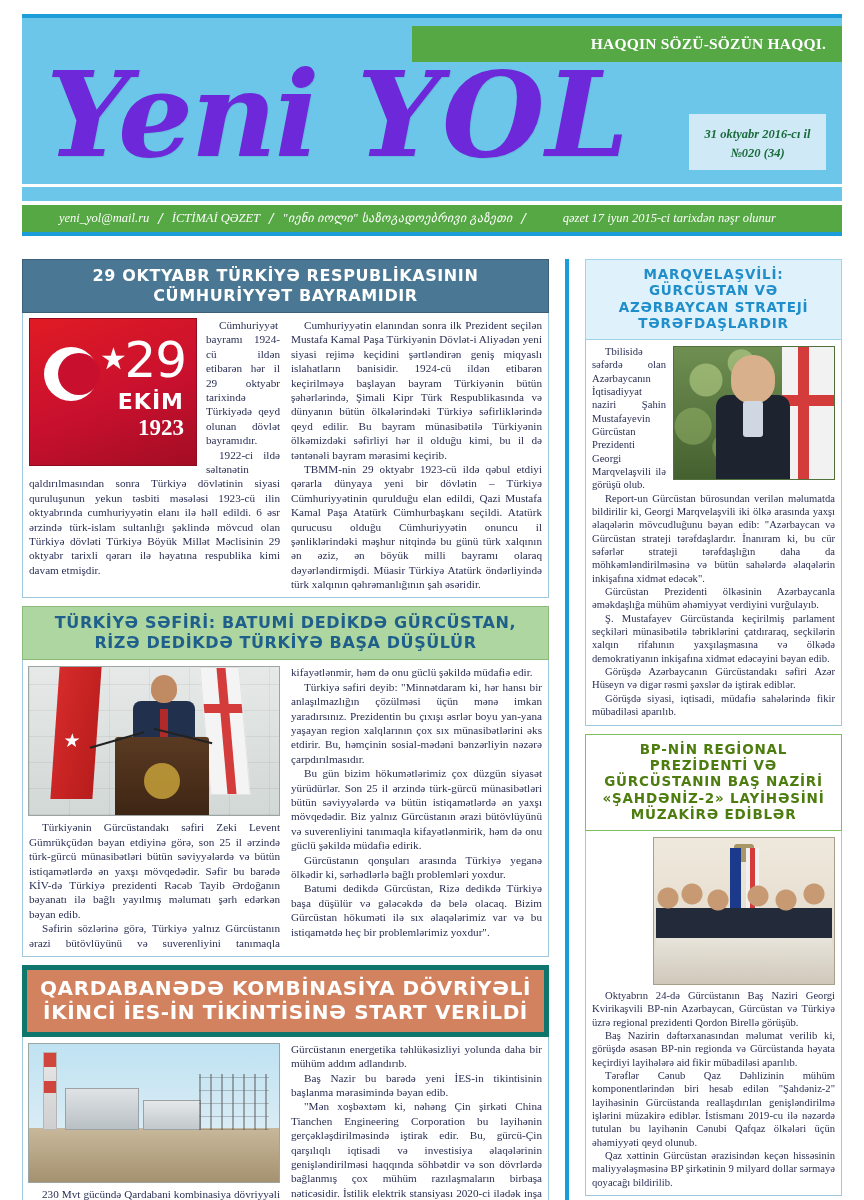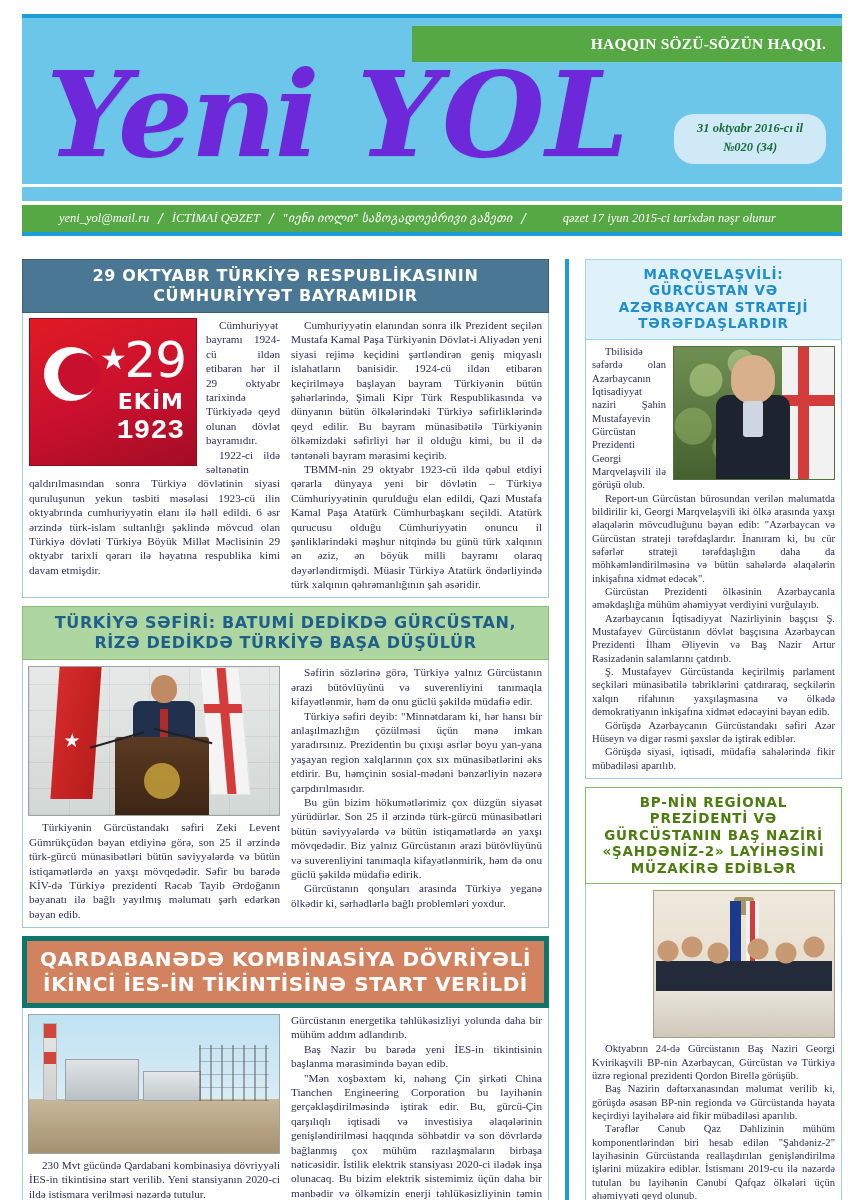--- a/index.html
+++ b/index.html
@@ -55,31 +55,30 @@
     letter-spacing: -2px;
     text-shadow: 1px 1px 0 rgba(0,0,0,.06);
   }
   .mh-wordmark .yol {
     font-style: italic;
     letter-spacing: 1px;
   }
   .mh-datebox {
     position: absolute;
     right: 16px; top: 96px;
-    width: 152px;
+    width: 137px;
     background: #cfe9f6;
     color: #1a6b3c;
     font-family: "Liberation Serif", serif;
     font-style: italic;
     font-weight: bold;
     font-size: 12.5px;
     line-height: 1.55;
     text-align: center;
-    padding: 5px 4px 6px 4px;
-    border-radius: 20px;
+    padding: 11px 4px 6px 4px;
   }
   .mh-whiteline {
     position: absolute; left: 0; right: 0; bottom: 14px; height: 3px;
     background: #ffffff;
   }
 
   
   .infobar {
     margin: 4px 22px 0 22px;
     background: #55a843;
@@ -189,22 +188,22 @@
     font-weight: normal; font-size: 50px; line-height: 1;
     letter-spacing: -1px;
   }
   .poster29 .ekim {
     position: absolute; right: 12px; top: 70px;
     color: #ffffff; font-family: "DejaVu Sans", sans-serif;
     font-weight: bold; font-size: 22px; letter-spacing: 1px;
   }
   .poster29 .yr {
     position: absolute; right: 12px; top: 96px;
-    color: #ffffff; font-family: Liberation Mono, monospace;
-    font-weight: bold; font-size: 28px; letter-spacing: 0;
+    color: #ffffff; font-family: Liberation Serif, serif;
+    font-weight: bold; font-size: 23px; letter-spacing: 0;
   }
 
   
   .photo-podium {
     float: right;
     width: 252px; height: 150px;
     margin: 1px 0 4px 9px;
     background: linear-gradient(#dfe3e2 0%, #cfd5d4 100%);
     border: 1px solid #9aa5a4;
     position: relative; overflow: hidden;
@@ -472,20 +471,21 @@
               <div class="pp-person"></div>
               <div class="pp-podium"></div>
               <div class="pp-mic"></div>
               <div class="pp-mic2"></div>
             </div>
             <p class="tx">Türkiyənin Gürcüstandakı səfiri Zeki Levent Gümrükçüdən bəyan etdiyinə görə, son 25 il ərzində türk-gürcü münasibətləri bütün səviyyələrdə və bütün istiqamətlərdə ən yaxşı mövqedədir. Səfir bu barədə KİV-də Türkiyə prezidenti Rəcəb Tayib Ərdoğanın bəyanatı ilə bağlı yayılmış məlumatı şərh edərkən bəyan edib.</p>
             <p class="tx">Səfirin sözlərinə görə, Türkiyə yalnız Gürcüstanın ərazi bütövlüyünü və suverenliyini tanımaqla kifayətlənmir, həm də onu güclü şəkildə müdafiə edir.</p>
             <p class="tx">Türkiyə səfiri deyib: "Minnətdaram ki, hər hansı bir anlaşılmazlığın çözülməsi üçün mənə imkan yaradırsınız. Prezidentin bu çıxışı əsrlər boyu yan-yana yaşayan region xalqlarının çox sıx münasibətlərini əks etdirir. Bu, həmçinin sosial-mədəni bənzərliyin nəzərə çarpdırılmasıdır.</p>
             <p class="tx">Bu gün bizim hökumətlərimiz çox düzgün siyasət yürüdürlər. Son 25 il ərzində türk-gürcü münasibətləri bütün səviyyələrdə və bütün istiqamətlərdə ən yaxşı mövqedədir. Biz yalnız Gürcüstanın ərazi bütövlüyünü və suverenliyini tanımaqla kifayətlənmirik, həm də onu güclü şəkildə müdafiə edirik.</p>
             <p class="tx">Gürcüstanın qonşuları arasında Türkiyə yeganə ölkədir ki, sərhədlərlə bağlı problemləri yoxdur.</p>
+            <p class="tx">Batumi dedikdə Gürcüstan, Rizə dedikdə Türkiyə başa düşülür və gələcəkdə də belə olacaq. Bizim Gürcüstan hökuməti ilə sıx əlaqələrimiz var və bu istiqamətdə heç bir problemlərimiz yoxdur".</p>
           </div>
         </div>
       </div>
 
       <div class="article">
         <div class="banner banner-terra">QARDABANƏDƏ KOMBİNASİYA DÖVRİYƏLİ İKİNCİ İES-İN TİKİNTİSİNƏ START VERİLDİ</div>
         <div class="body-wrap">
           <div class="cols2">
             <div class="photo-plant">
               <div class="pl-ground"></div>
@@ -512,21 +512,20 @@
         <div class="banner banner-sky">MARQVELAŞVİLİ: GÜRCÜSTAN VƏ AZƏRBAYCAN STRATEJİ TƏRƏFDAŞLARDIR</div>
         <div class="body-wrap">
           <div class="photo-prez">
             <div class="pz-bokeh"></div>
             <div class="pz-flag"></div>
             <div class="pz-man"></div>
           </div>
           <p class="tx">Tbilisidə səfərdə olan Azərbaycanın İqtisadiyyat naziri Şahin Mustafayevin Gürcüstan Prezidenti Georgi Marqvelaşvili ilə görüşü olub.</p>
           <p class="tx">Report-un Gürcüstan bürosundan verilən məlumatda bildirilir ki, Georgi Marqvelaşvili iki ölkə arasında yaxşı əlaqələrin mövcudluğunu bəyan edib: "Azərbaycan və Gürcüstan strateji tərəfdaşlardır. İnanıram ki, bu cür səfərlər strateji tərəfdaşlığın daha da möhkəmləndirilməsinə və bütün sahələrdə əlaqələrin inkişafına xidmət edəcək".</p>
           <p class="tx">Gürcüstan Prezidenti ölkəsinin Azərbaycanla əməkdaşlığa mühüm əhəmiyyət verdiyini vurğulayıb.</p>
-          <p class="tx">Azərbaycanın İqtisadiyyat Nazirliyinin başçısı Ş. Mustafayev Gürcüstanın dövlət başçısına Azərbaycan Prezidenti İlham Əliyevin və Baş Nazir Artur Rəsizadənin salamlarını çatdırıb.</p>
           <p class="tx">Ş. Mustafayev Gürcüstanda keçirilmiş parlament seçkiləri münasibətilə təbriklərini çatdıraraq, seçkilərin xalqın rifahının yaxşılaşmasına və ölkədə demokratiyanın inkişafına xidmət edəcəyini bəyan edib.</p>
           <p class="tx">Görüşdə Azərbaycanın Gürcüstandakı səfiri Azər Hüseyn və digər rəsmi şəxslər də iştirak ediblər.</p>
           <p class="tx">Görüşdə siyasi, iqtisadi, müdafiə sahələrində fikir mübadiləsi aparılıb.</p>
         </div>
       </div>
 
       <div class="article">
         <div class="banner banner-skygrn">BP-NİN REGİONAL PREZİDENTİ VƏ GÜRCÜSTANIN BAŞ NAZİRİ «ŞAHDƏNİZ-2» LAYİHƏSİNİ MÜZAKİRƏ EDİBLƏR</div>
         <div class="body-wrap">
           <div class="photo-meeting">

